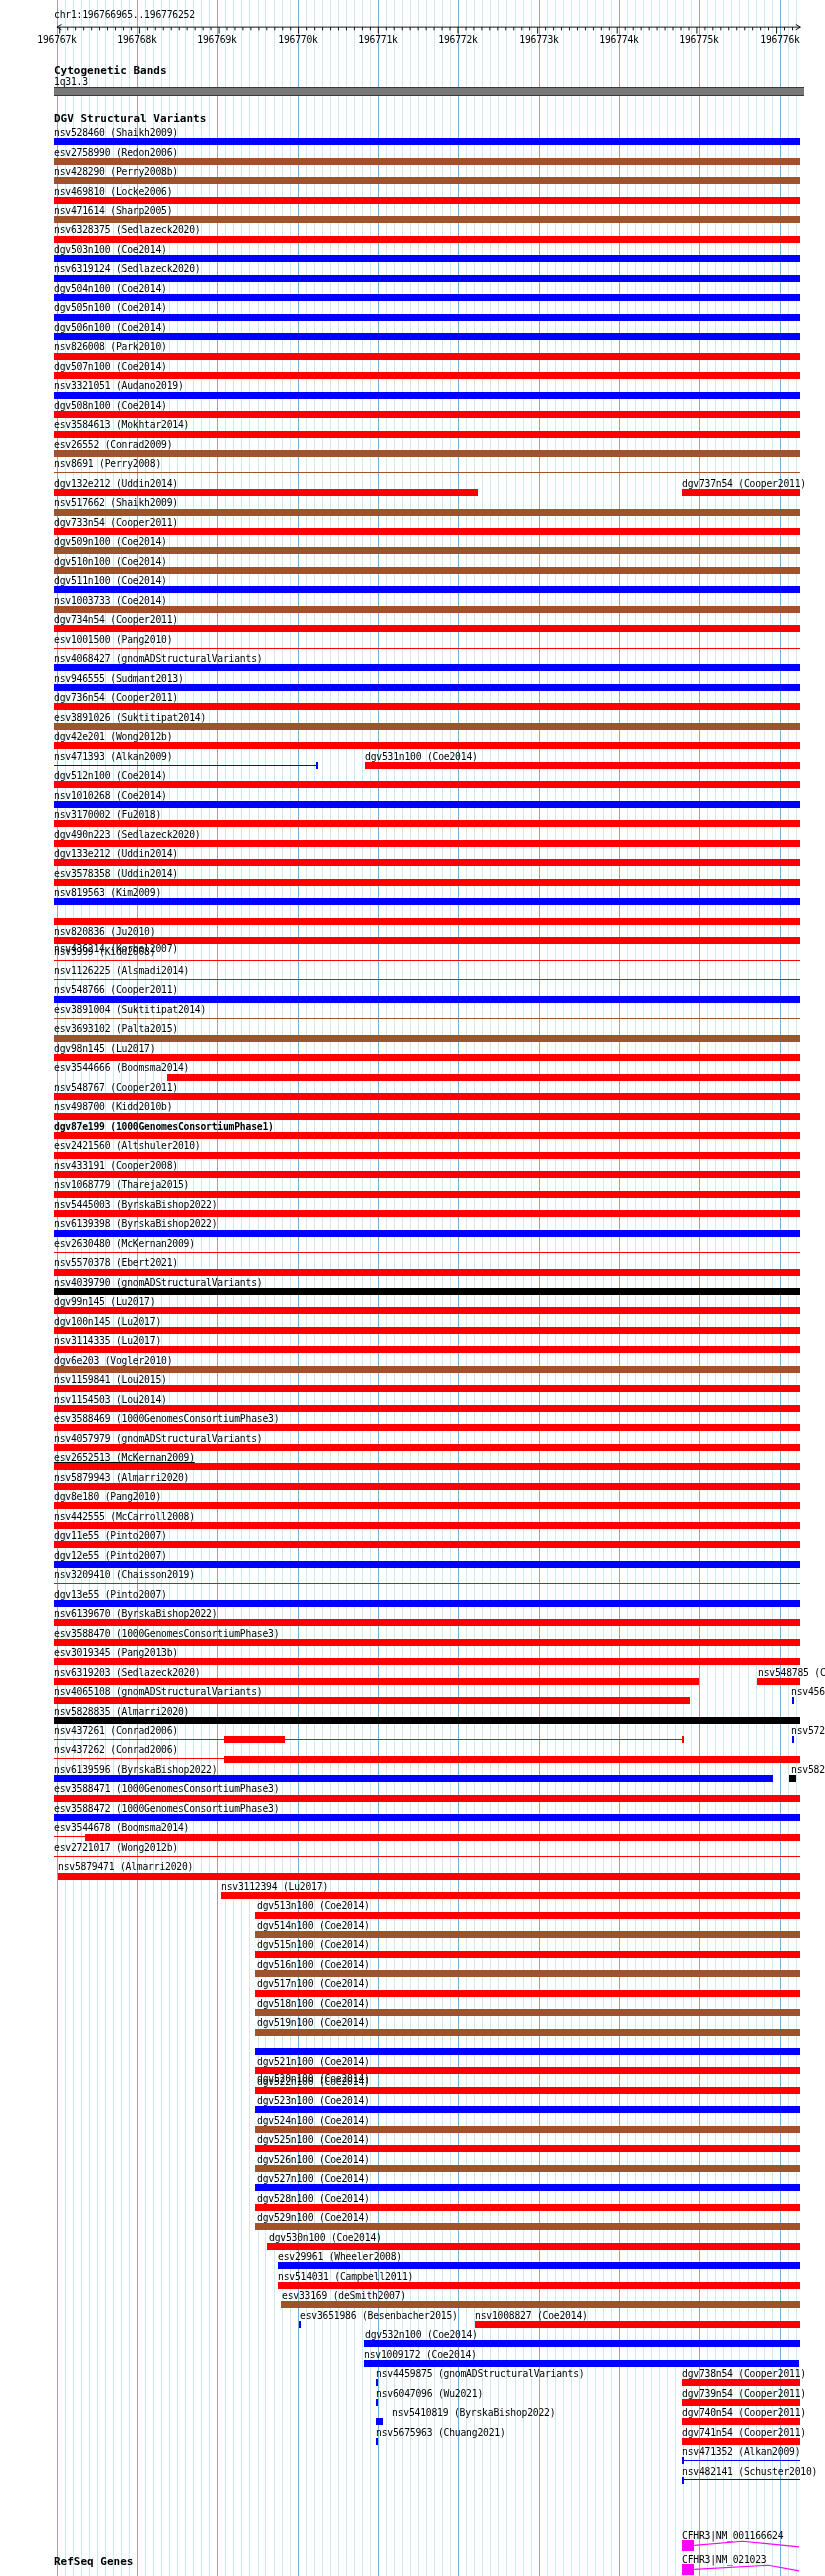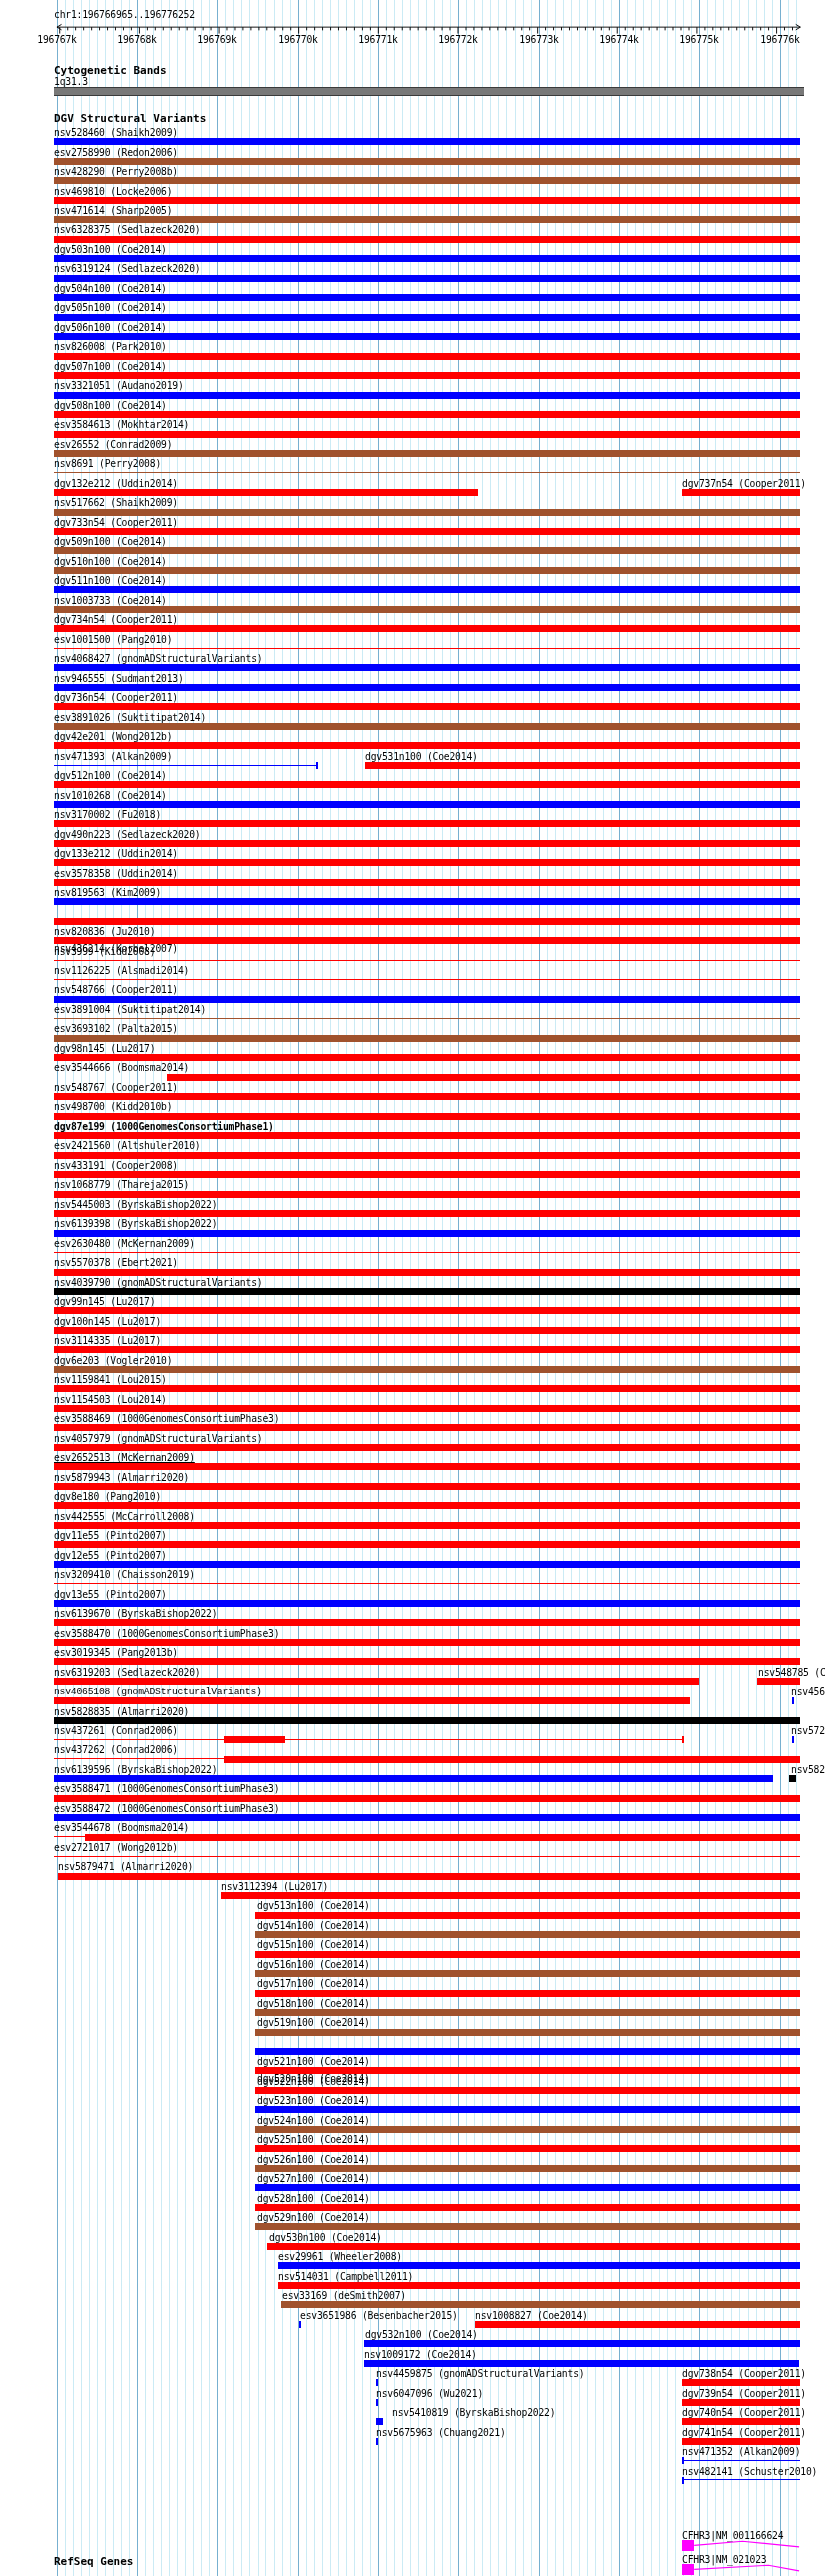--- a/index.html
+++ b/index.html
@@ -556,21 +556,21 @@
         <div class="lbl" style="left: 54px; top: 1648px;">esv3019345 (Pang2013b)</div>
         <div class="bar" style="left: 54px; top: 1658px; width: 746px; background: rgb(255, 0, 0);"></div>
       </div>
       <div class="">
         <div class="lbl" style="left: 54px; top: 1668px;">nsv6319203 (Sedlazeck2020)</div>
         <div class="bar" style="left: 54px; top: 1678px; width: 645px; background: rgb(255, 0, 0);"></div>
         <div class="lbl" style="left: 758px; top: 1668px;">nsv548785 (Co</div>
         <div class="bar" style="left: 757px; top: 1678px; width: 43px; background: rgb(255, 0, 0);"></div>
       </div>
       <div class="">
-        <div class="lbl" style="left: 54px; top: 1687px; font-family: Liberation Mono, monospace;">nsv4065108 (gnomADStructuralVariants)</div>
+        <div class="lbl" style="left: 54px; top: 1687px;">nsv4065108 (gnomADStructuralVariants)</div>
         <div class="bar" style="left: 54px; top: 1697px; width: 636px; background: rgb(255, 0, 0);"></div>
         <div class="lbl" style="left: 791px; top: 1687px;">nsv4561</div>
         <div class="vtick" style="left: 792px; top: 1697px; width: 1.9px; height: 6.5px; background: rgb(0, 0, 255);"></div>
       </div>
       <div class="">
         <div class="lbl" style="left: 54px; top: 1707px;">nsv5828835 (Almarri2020)</div>
         <div class="bar" style="left: 54px; top: 1717px; width: 746px; background: rgb(0, 0, 0);"></div>
       </div>
       <div class="">
         <div class="lbl" style="left: 54px; top: 1726px;">nsv437261 (Conrad2006)</div>

